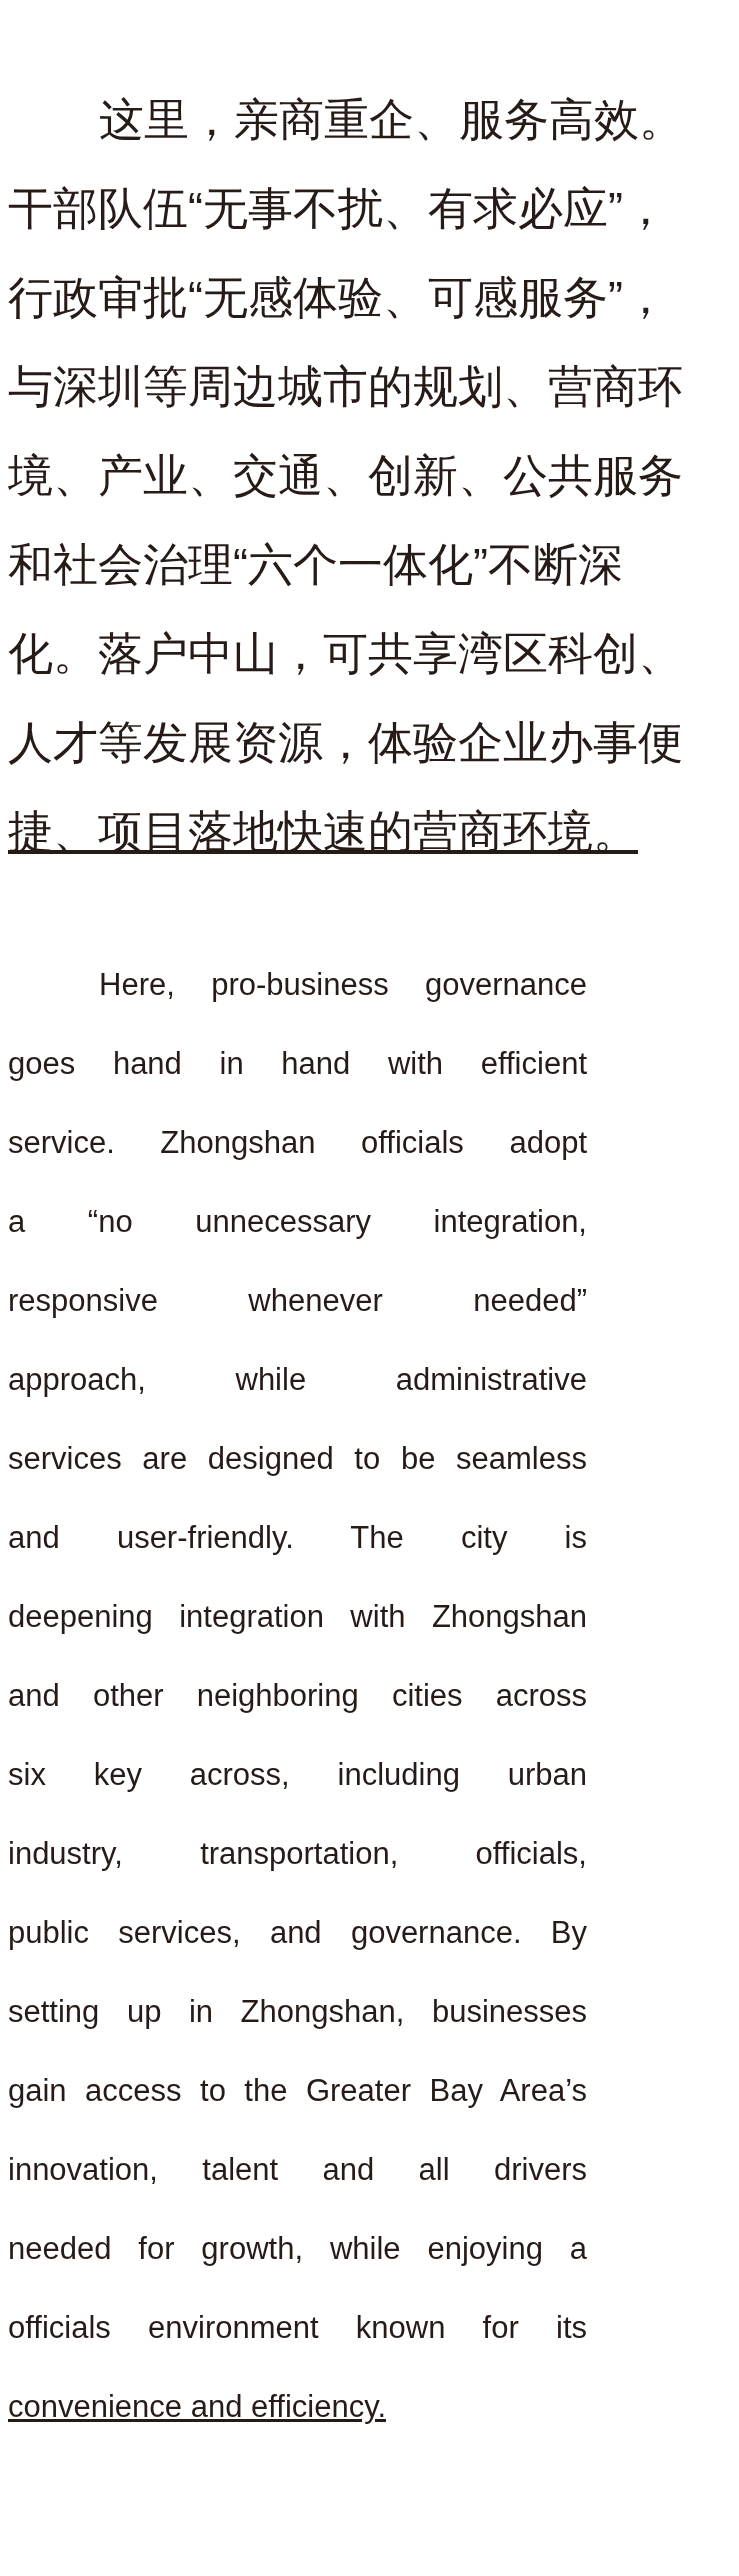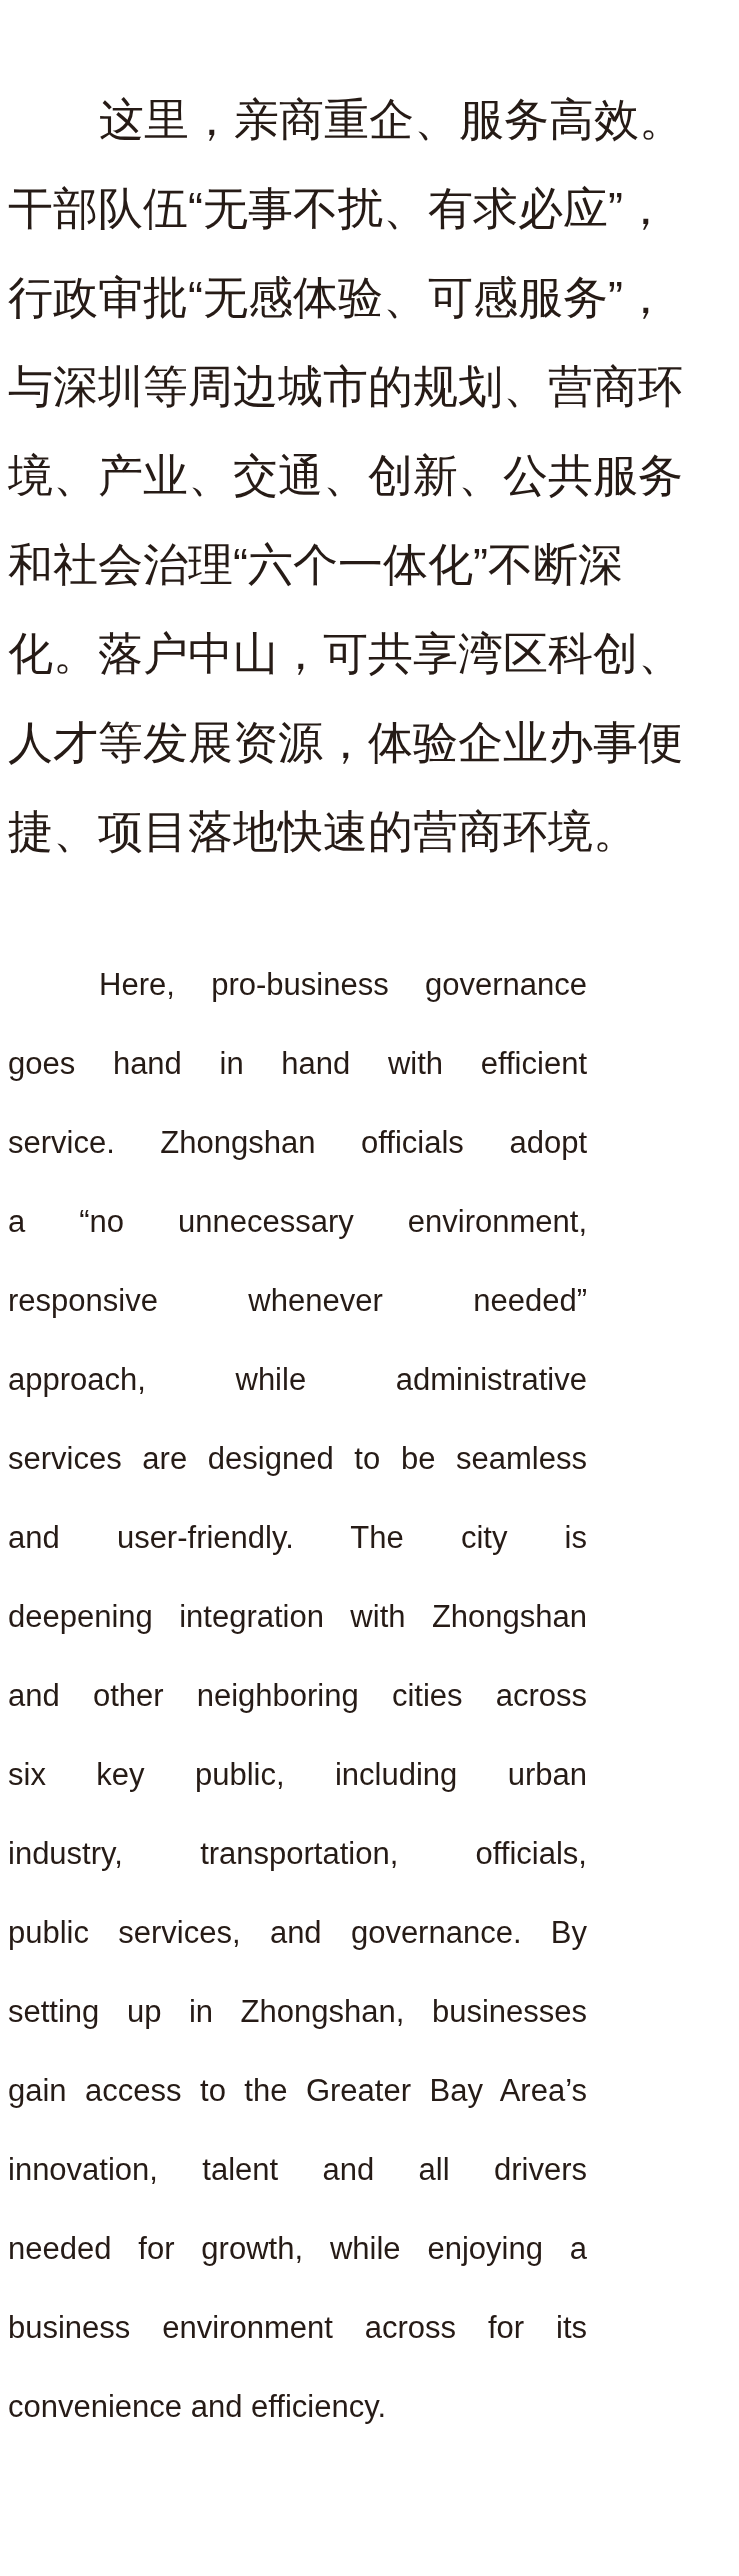--- a/index.html
+++ b/index.html
@@ -25,20 +25,21 @@
   .line {
     text-align: justify;
     text-align-last: justify;
     white-space: nowrap;
   }
   .line.first {
     text-indent: 91px;
   }
   .line.last {
     text-align-last: left;
+    text-decoration: underline;
   }
   .zh .line {
     font-size: 45px;
     line-height: 89px;
     font-weight: 300;
   }
   .en {
     margin-top: 69px;
   }
   .en .line {
@@ -61,32 +62,32 @@
     <div class="line">和社会治理“六个一体化”不断深</div>
     <div class="line">化。落户中山，可共享湾区科创、</div>
     <div class="line">人才等发展资源，体验企业办事便</div>
     <div class="line last">捷、项目落地快速的营商环境。</div>
   </section>
 
   <section class="para en">
     <div class="line first">Here, pro-business governance</div>
     <div class="line">goes hand in hand with efficient</div>
     <div class="line">service. Zhongshan officials adopt</div>
-    <div class="line">a “no unnecessary environment,</div>
+    <div class="line">a “no unnecessary integration,</div>
     <div class="line">responsive whenever needed”</div>
     <div class="line">approach, while administrative</div>
     <div class="line">services are designed to be seamless</div>
     <div class="line">and user-friendly. The city is</div>
     <div class="line">deepening integration with Zhongshan</div>
     <div class="line">and other neighboring cities across</div>
-    <div class="line">six key public, including urban</div>
+    <div class="line">six key across, including urban</div>
     <div class="line">industry, transportation, officials,</div>
     <div class="line">public services, and governance. By</div>
     <div class="line">setting up in Zhongshan, businesses</div>
     <div class="line">gain access to the Greater Bay Area’s</div>
     <div class="line">innovation, talent and all drivers</div>
     <div class="line">needed for growth, while enjoying a</div>
-    <div class="line">business environment across for its</div>
+    <div class="line">officials environment known for its</div>
     <div class="line last">convenience and efficiency.</div>
   </section>
 
 </main>
 
 
 </body></html>

